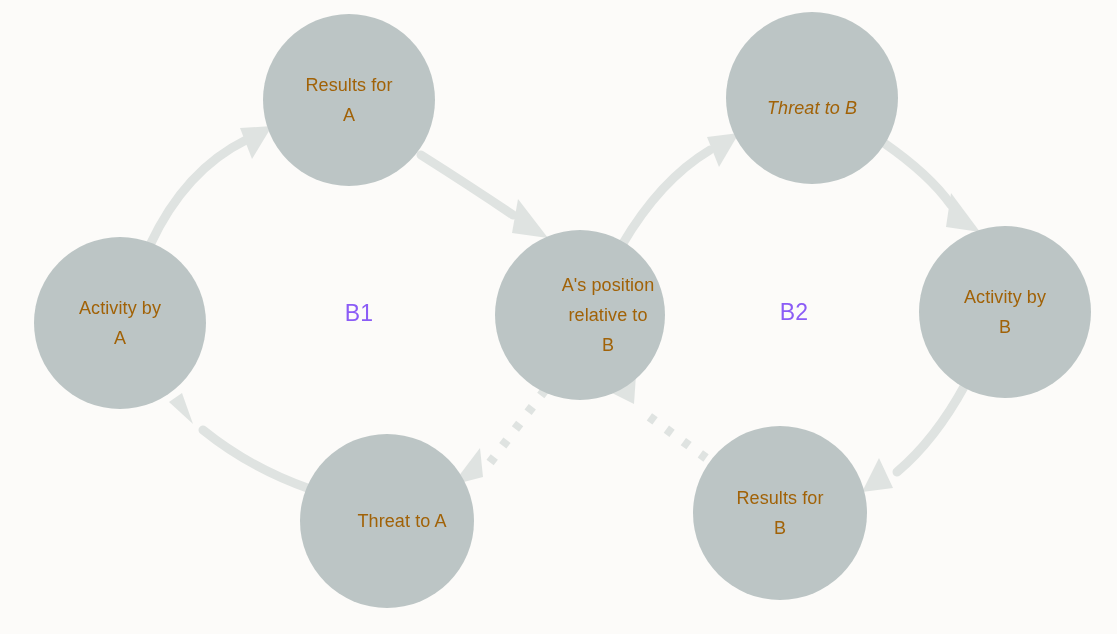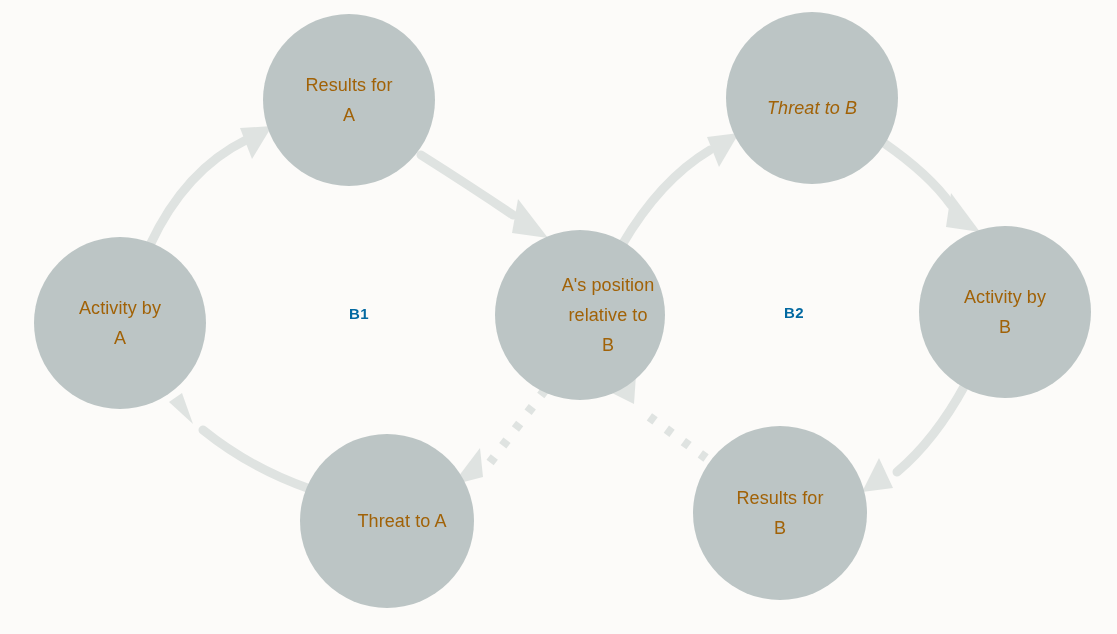--- a/index.html
+++ b/index.html
@@ -35,23 +35,23 @@
     white-space: pre-line;
   }
   .node-label {
     color: #a16207;
     font-size: 18px;
     line-height: 30px;
     font-weight: 400;
     letter-spacing: 0.1px;
   }
   .loop-label {
-    color: #0369a1;
-    font-size: 15px;
-    font-weight: 700;
+    color: #8b5cf6;
+    font-size: 23px;
+    font-weight: 400;
     letter-spacing: 0.3px;
   }
 </style>
 </head>
 <body>
 
 <div id="diagram-root">
 
   <svg id="diagram-svg" viewBox="0 0 1117 634">
 

